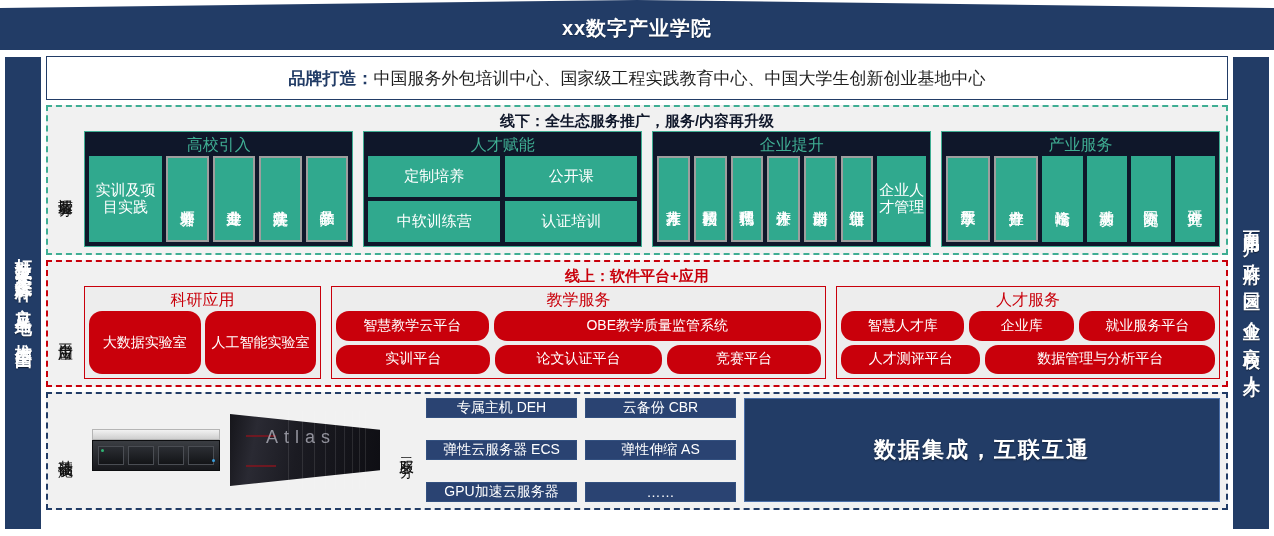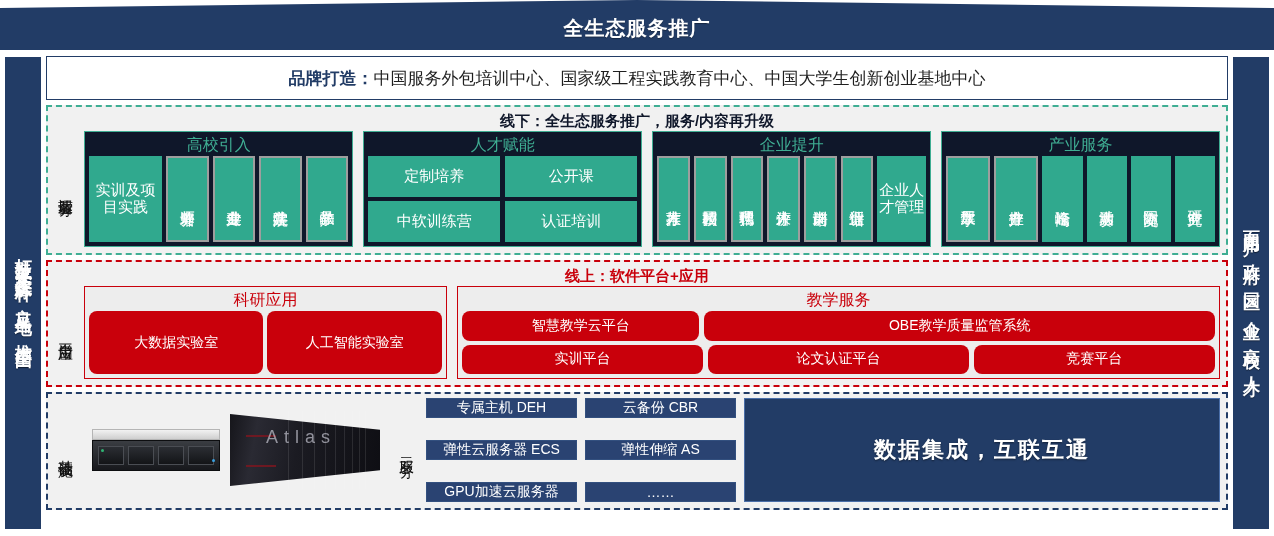--- a/index.html
+++ b/index.html
@@ -102,21 +102,21 @@
   .group-row { display: flex; flex: 1 1 0; gap: 5px; min-height: 0; }
 
   
   .tile {
     display: flex; align-items: center; justify-content: center;
     text-align: center; color: #ffffff; line-height: 1.12;
     white-space: nowrap;
   }
   .tile-g { background: #30a98e; font-size: 15px; }
   .tile-g.bordered { border: 2px solid #9e9e9e; }
-  .tile-r { background: #c9000b; font-size: 14px; border-radius: 8px; }
+  .tile-r { background: #c9000b; font-size: 14px; border-radius: 13px; }
   .tile-v {
     writing-mode: vertical-rl; text-orientation: upright;
     letter-spacing: 0px; line-height: 1.05;
   }
   .tile-wrap { white-space: normal; }
 
   
   .infra-body { display: flex; flex: 1 1 auto; gap: 8px; align-items: stretch; min-height: 0; }
   .servers { flex: 0 0 300px; display: flex; align-items: center; gap: 10px; padding-left: 6px; }
 
@@ -162,21 +162,21 @@
     text-shadow: 0 1px 2px rgba(0,0,0,.45);
   }
 </style>
 </head>
 <body>
 
 <div class="page">
 
   <div class="header">
     <div class="arch"></div>
-    <div class="title">全生态服务推广</div>
+    <div class="title">xx数字产业学院</div>
   </div>
 
   <div class="rail rail-left">打造数字人才生态标杆 立足当地 推广全国</div>
 
   <div class="rail rail-right">面向用户 政府 园区 企业 高校 人才</div>
 
   <div class="main">
 
     <div class="brand">
       <b>品牌打造：</b>
@@ -254,20 +254,34 @@
               <div class="group-title">教学服务</div>
               <div class="group-rows">
                 <div class="group-row">
                   <div class="tile tile-r" style="flex: 1 1 0px;">智慧教学云平台</div>
                   <div class="tile tile-r" style="flex: 2.15 1 0px;">OBE教学质量监管系统</div>
                 </div>
                 <div class="group-row">
                   <div class="tile tile-r" style="flex: 1 1 0px;">实训平台</div>
                   <div class="tile tile-r" style="flex: 1.08 1 0px;">论文认证平台</div>
                   <div class="tile tile-r" style="flex: 1 1 0px;">竞赛平台</div>
+                </div>
+              </div>
+            </div>
+            <div class="group group-r" style="flex: 1.35 1 0px;">
+              <div class="group-title">人才服务</div>
+              <div class="group-rows">
+                <div class="group-row">
+                  <div class="tile tile-r" style="flex: 1 1 0px;">智慧人才库</div>
+                  <div class="tile tile-r" style="flex: 0.85 1 0px;">企业库</div>
+                  <div class="tile tile-r" style="flex: 1.1 1 0px;">就业服务平台</div>
+                </div>
+                <div class="group-row">
+                  <div class="tile tile-r" style="flex: 1 1 0px;">人才测评平台</div>
+                  <div class="tile tile-r" style="flex: 1.65 1 0px;">数据管理与分析平台</div>
                 </div>
               </div>
             </div>
           </div>
       </div>
     </div>
 
     <div class="band band-blue">
       <div class="infra-body">
         <div class="vlabel">基础设施</div>

